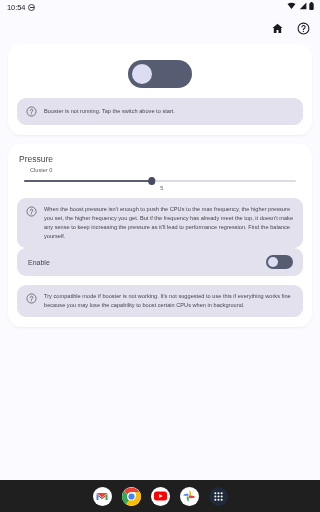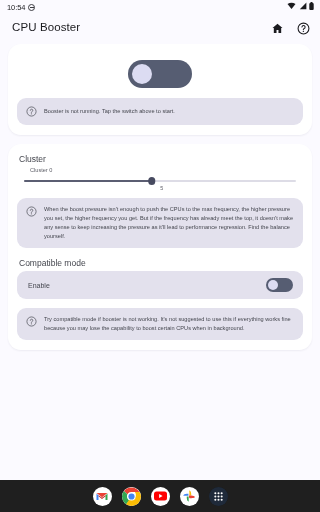--- a/index.html
+++ b/index.html
@@ -165,21 +165,20 @@
       <span>
         <svg width="5" height="8" viewBox="0 0 5 8">
           <rect x="1.5" y="0" width="2" height="1" fill="#1b1b1f"></rect>
           <rect x="0.3" y="0.9" width="4.4" height="7" rx="1" fill="#1b1b1f"></rect>
         </svg>
       </span>
     </div>
   </div>
 
   <div class="appbar">
-    <span class="app-title">CPU Booster</span>
     <div class="appbar-actions">
       <span class="ab-icon">
         <svg width="13" height="13" viewBox="0 0 24 24">
             <path d="M12 3.2 L2.8 11.2 h2.4 v9.2 h5.0 v-5.6 h3.6 v5.6 h5.0 v-9.2 h2.4 Z" fill="#1b1b1f"></path>
           </svg>
       </span>
       <span class="ab-icon">
         <svg width="13" height="13" viewBox="0 0 24 24">
           <circle cx="12" cy="12" r="10" fill="none" stroke="#1b1b1f" stroke-width="2"></circle>
           <path d="M9.2 9.2 a2.9 2.9 0 1 1 3.6 3.1 c-.9.3-1.1 1-1.1 1.7" fill="none" stroke="#1b1b1f" stroke-width="2" stroke-linecap="round"></path>
@@ -204,21 +203,21 @@
             <path d="M9.4 9.4 a2.7 2.7 0 1 1 3.3 2.9 c-.8.3-1 .9-1 1.5" fill="none" stroke="#5f6069" stroke-width="1.8" stroke-linecap="round"></path>
             <circle cx="11.7" cy="17.1" r="1.2" fill="#5f6069"></circle>
           </svg>
         </span>
         <span class="info-text">Booster is not running. Tap the switch above to start.</span>
       </div>
     </div>
 
     <div class="card">
 
-      <div class="sub-title">Cluster</div>
+      <div class="sub-title">Pressure</div>
 
       <div class="slider-block">
         <div class="slider-label">Cluster 0</div>
         <div class="slider-wrap">
           <div class="slider-track"></div>
           <div class="slider-fill" id="sfill" style="width: calc(47% - 3.76px);"></div>
           <div class="slider-thumb" id="sthumb" style="left: calc(47% + 0.24px);"></div>
           <div class="slider-value" id="sval" style="left: calc(47% + 10.24px);">5</div>
         </div>
       </div>
@@ -227,21 +226,20 @@
         <span class="info-ico">
           <svg viewBox="0 0 24 24">
             <circle cx="12" cy="12" r="10" fill="none" stroke="#5f6069" stroke-width="1.8"></circle>
             <path d="M9.4 9.4 a2.7 2.7 0 1 1 3.3 2.9 c-.8.3-1 .9-1 1.5" fill="none" stroke="#5f6069" stroke-width="1.8" stroke-linecap="round"></path>
             <circle cx="11.7" cy="17.1" r="1.2" fill="#5f6069"></circle>
           </svg>
         </span>
         <span class="info-text">When the boost pressure isn't enough to push the CPUs to the max frequency, the higher pressure you set, the higher frequency you get. But if the frequency has already meet the top, it doesn't make any sense to keep increasing the pressure as it'll lead to performance regression. Find the balance yourself.</span>
       </div>
 
-      <div class="sub-title" style="margin-top:10px">Compatible mode</div>
 
       <div class="enable-row">
         <span class="enable-label">Enable</span>
         <span class="small-switch">
           <span class="thumb"></span>
         </span>
       </div>
 
       <div class="info">
         <span class="info-ico">

